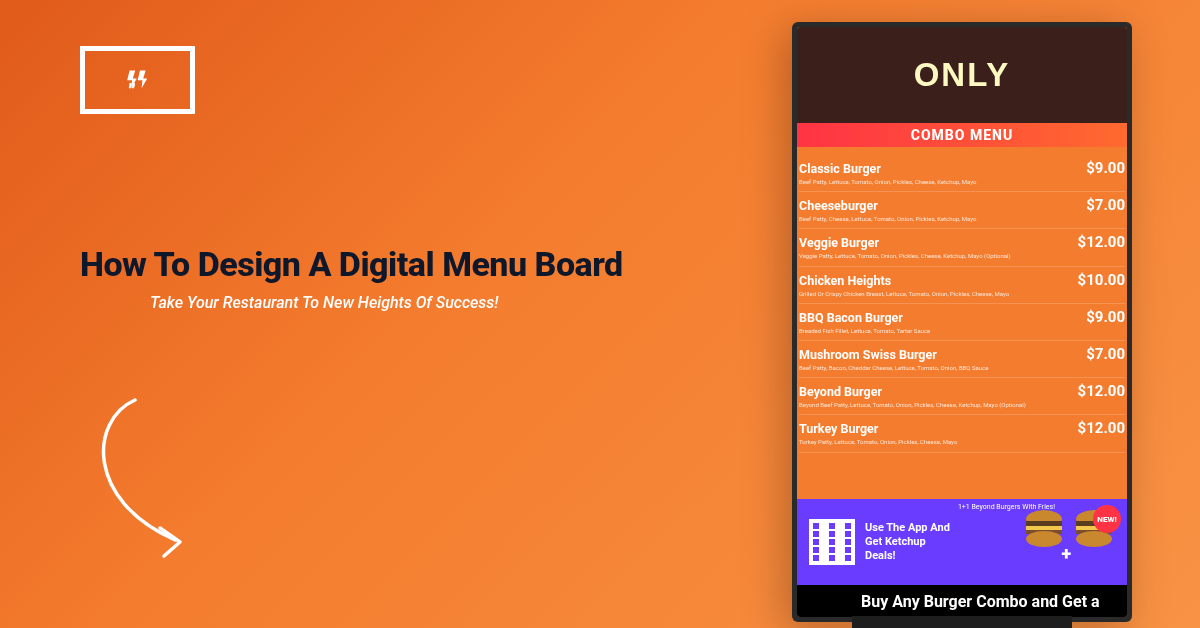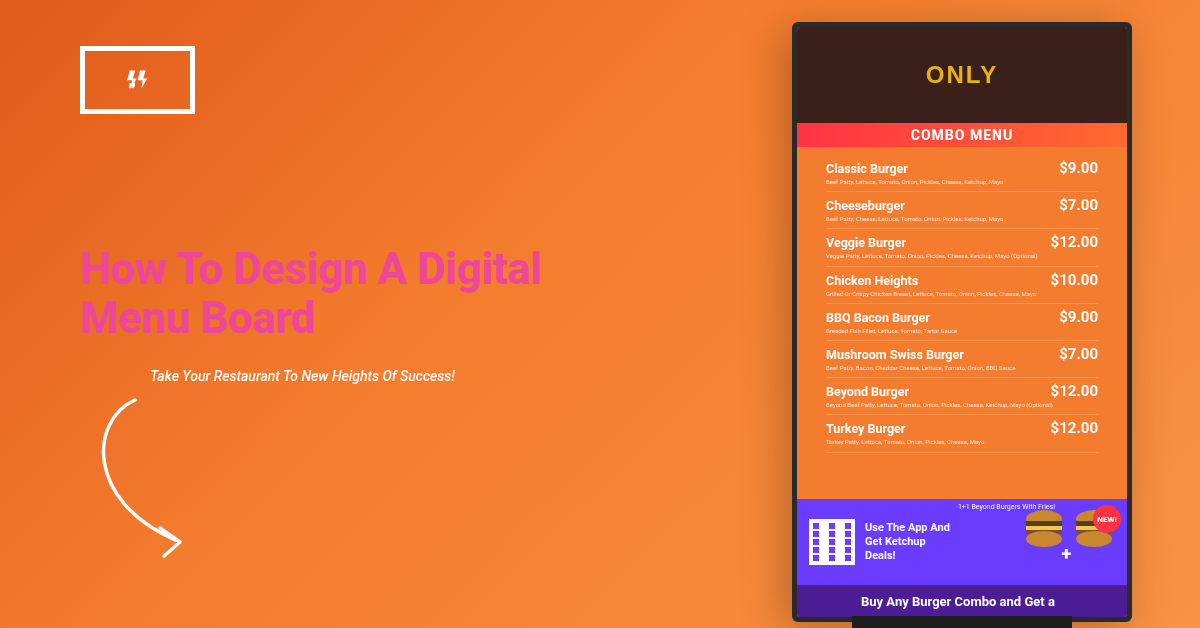--- a/index.html
+++ b/index.html
@@ -1,47 +1,47 @@
 <!DOCTYPE html>
 <html><head>
 <meta charset="utf-8">
 <style>
 *{box-sizing:border-box;margin:0;padding:0}
 body{width:1200px;height:628px;background:linear-gradient(135deg,#e05a1a 0%,#f47c2e 40%,#f89244 100%);font-family:-apple-system,BlinkMacSystemFont,"Segoe UI",Roboto,Arial,sans-serif;position:relative;overflow:hidden}
 .logo-box{position:absolute;top:46px;left:80px;width:115px;height:68px;border:5px solid #fff;display:flex;align-items:center;justify-content:center}
 .logo-box svg{width:28px;height:22px}
 .hero{position:absolute;left:80px;top:245px;width:560px}
-.headline{color:#ec4899;font-size:44px;font-weight:800;line-height:1.12;letter-spacing:-0.5px}
-.subheadline{color:#fff;font-size:14px;font-style:italic;font-weight:500;margin-top:24px;margin-left:70px;line-height:1.25}
+.headline{color:#0f172a;font-size:34px;font-weight:800;line-height:1.12;letter-spacing:-0.5px}
+.subheadline{color:#fff;font-size:16px;font-style:italic;font-weight:500;margin-top:10px;margin-left:70px;line-height:1.25}
 .arrow-wrap{position:absolute;left:80px;top:380px}
 .menu-device{position:absolute;right:68px;top:22px;width:340px;height:600px;background:#2a2a2a;border-radius:6px;padding:5px;filter:drop-shadow(-8px 8px 20px rgba(0,0,0,.25))}
 .menu-screen{width:100%;height:100%;background:#f47c2e;border-radius:3px;overflow:hidden;display:flex;flex-direction:column}
 .menu-header{background:#3a1f1a;height:96px;display:flex;flex-direction:column;align-items:center;justify-content:center;line-height:.85}
-.menu-header .l1{color:#eab308;font-size:24px;font-weight:900;letter-spacing:2px;font-family:Impact,"Arial Black",sans-serif}
+.menu-header .l1{color:#fef9c3;font-size:33px;font-weight:900;letter-spacing:2px;font-family:Impact,"Arial Black",sans-serif}
 .menu-header .l2{color:#f5e7d8;font-size:36px;font-weight:900;letter-spacing:1px;font-family:Impact,"Arial Black",sans-serif}
 .menu-header .dot{color:#ff3344}
 .combo-band{background:linear-gradient(90deg,#ff3344,#ff6a2e);height:24px;display:flex;align-items:center;justify-content:center;color:#fff;font-weight:800;font-size:14px;letter-spacing:1px}
-.menu-list{flex:1;padding:8px 29px 0}
+.menu-list{flex:1;padding:8px 2px 0}
 .menu-item{padding:4px 0 6px;border-bottom:1px solid rgba(255,255,255,.18);display:flex;flex-direction:column}
 .menu-row{display:flex;justify-content:space-between;align-items:baseline}
 .item-name{color:#fff;font-weight:700;font-size:12.5px}
 .item-price{color:#fff;font-weight:700;font-size:15px}
 .item-desc{color:rgba(255,255,255,.8);font-size:6px;line-height:1.2;margin-top:1px}
 .promo-band{background:#6a3cff;height:86px;display:flex;align-items:center;gap:10px;padding:0 12px;position:relative}
 .qr{width:46px;height:46px;background:#fff;display:grid;grid-template-columns:repeat(5,1fr);grid-template-rows:repeat(5,1fr);gap:2px;padding:4px}
 .qr span{background:#6a3cff}
 .qr span:nth-child(2),.qr span:nth-child(4),.qr span:nth-child(7),.qr span:nth-child(9),.qr span:nth-child(12),.qr span:nth-child(14),.qr span:nth-child(17),.qr span:nth-child(19),.qr span:nth-child(22),.qr span:nth-child(24){background:#fff}
 .promo-text{color:#fff;font-size:11px;font-weight:700;line-height:1.25;width:86px}
 .promo-right{position:absolute;right:10px;top:6px;display:flex;align-items:center;gap:4px}
 .burger{width:46px;height:46px}
 .burger svg{width:100%;height:100%}
 .new-badge{position:absolute;right:6px;top:6px;background:#ff3344;color:#fff;font-size:8px;font-weight:800;width:28px;height:28px;border-radius:50%;display:flex;align-items:center;justify-content:center}
 .promo-caption{position:absolute;right:72px;top:4px;color:#fff;font-size:7px;}
 .plus-icon{color:#fff;font-size:18px;font-weight:900;position:absolute;right:56px;top:44px}
-.ticker{background:#4c1d95;height:32px;display:flex;align-items:center;color:#fff;font-size:13px;font-weight:700;padding-left:64px}
+.ticker{background:#000000;height:32px;display:flex;align-items:center;color:#fff;font-size:16px;font-weight:700;padding-left:64px}
 .stand{position:absolute;right:128px;bottom:0;width:220px;height:12px;background:#1e1e1e}
 </style>
 </head>
 <body>
 
 <div class="logo-box">
   <svg viewBox="0 0 28 22">
     <path d="M3 0 L10 0 L7 10 L12 10 L5 22 L6 12 L0 12 Z M16 0 L23 0 L20 10 L25 10 L18 22 L19 12 L13 12 Z" fill="#fff" transform="scale(0.8) translate(4,2)"></path>
     <text x="4" y="16" font-size="18" font-weight="900" fill="#fff">„</text>
   </svg>

